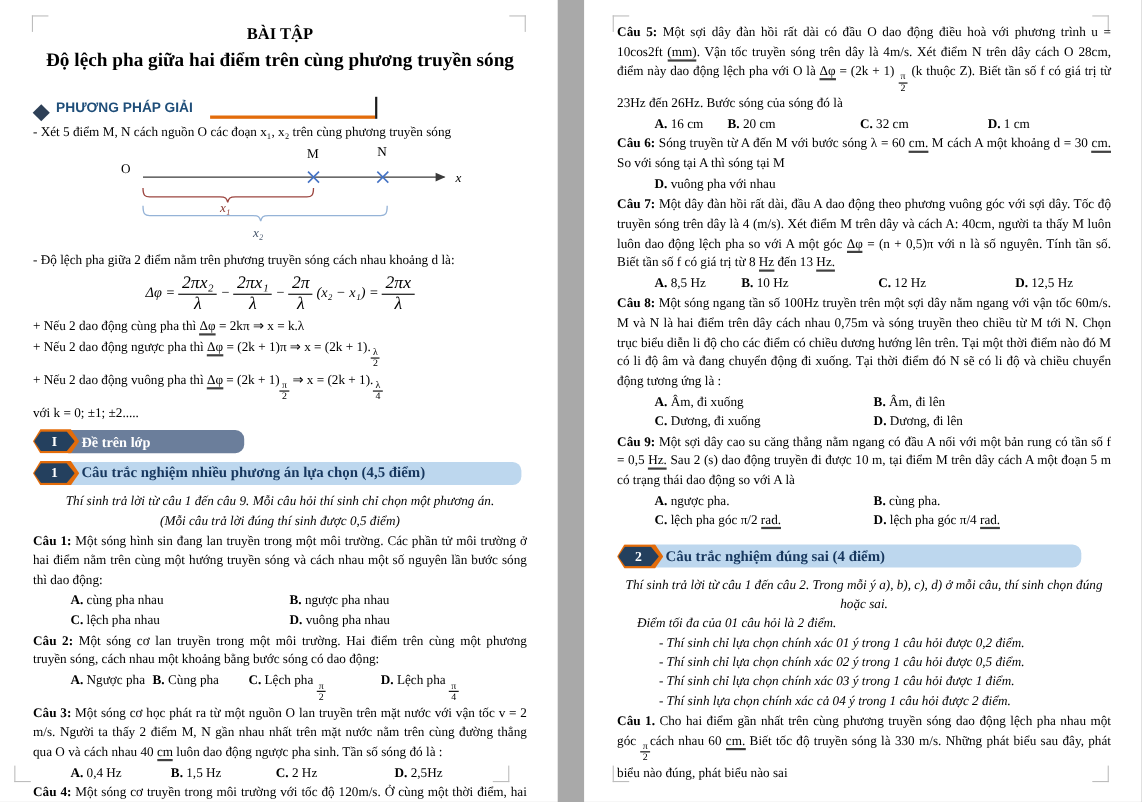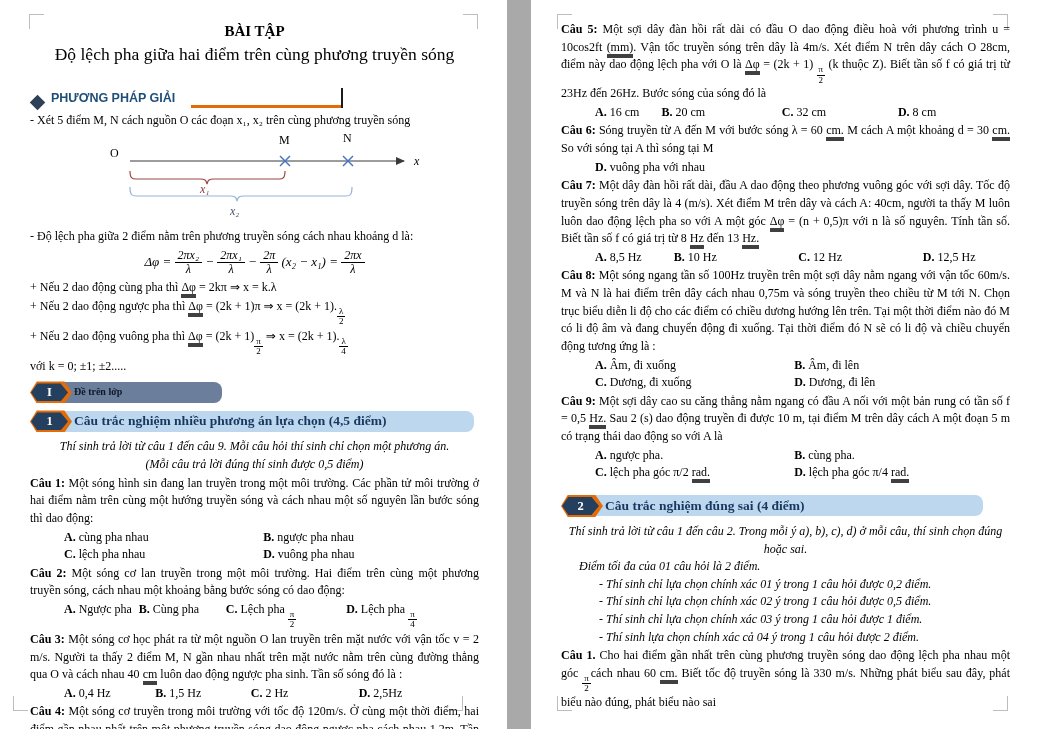--- a/index.html
+++ b/index.html
@@ -10,52 +10,52 @@
   #page-right{left:531px;width:507px}
   .inner{position:relative;padding:20px 28px 1px 30px;height:100%}
   
   .mark{position:absolute;width:15px;height:15px}
   .mk-tl{border-top:1px solid #bdbdbd;border-left:1px solid #bdbdbd}
   .mk-tr{border-top:1px solid #bdbdbd;border-right:1px solid #bdbdbd}
   .mk-bl{border-bottom:1px solid #bdbdbd;border-left:1px solid #bdbdbd}
   .mk-br{border-bottom:1px solid #bdbdbd;border-right:1px solid #bdbdbd}
   
   .t1{text-align:center;font-weight:bold;font-size:15px}
-  .t2{text-align:center;font-weight:normal;font-size:17.5px;margin-bottom:8px}
+  .t2{text-align:center;font-weight:bold;font-size:17.5px;margin-bottom:8px}
   
   .mhead{display:flex;align-items:flex-end;height:24px;margin:16px 0 4px 0}
   .diamond{width:11px;height:11px;background:#2e4057;transform:rotate(45deg);margin:0 8px 0 2px;flex:none}
   .mtitle{color:#1f4e79;font-weight:bold;font-size:12.5px;font-family:"Liberation Sans",sans-serif}
   .mline{height:3px;background:#e36c0a;width:150px;margin-left:16px}
   .mcap{width:2px;height:20px;background:#1a1a1a}
   
   .diagram{position:relative;height:96px;margin:2px 0 0 30px}
   .diagram text{font-size:12px}
   
   .formula{text-align:center;font-style:italic;font-size:13px;margin:3px 0}
-  .frac{display:inline-flex;flex-direction:column;align-items:center;vertical-align:middle;line-height:1.1;font-size:12px}
+  .frac{display:inline-flex;flex-direction:column;align-items:center;vertical-align:middle;line-height:1.1;font-size:16px}
   .frac .num{border-bottom:1px solid #000;padding:0 3px}
   .fs{font-size:9px;line-height:1.05;vertical-align:-4px}
   .fs .num{padding:0 2px}
   
-  .rl{border-bottom:4px solid #404040}
+  .rl{border-bottom:2px solid #404040}
   .q{text-align:justify;margin:1px 0}
   .ol{font-weight:bold}
   .optrow{display:flex;padding-left:34px;margin:0}
   .o2{width:48%}
   .o4a{width:22%}.o4b{width:23%}.o4c{width:26%}.o4d{width:29%}
   .it{font-style:italic}
   .ctr{text-align:center}
   
   .secrow{display:flex;align-items:center;position:relative;height:24px;margin:5px 0}
   .badge{position:relative;width:42px;height:22px;flex:none;z-index:2}
   .badge .bo{position:absolute;left:0;top:0;width:42px;height:22px;background:#e36c0a;clip-path:polygon(16% 0,82% 0,100% 50%,82% 100%,16% 100%,0 50%)}
   .badge .bi{position:absolute;left:1px;top:2px;width:37px;height:18px;background:#24405e;clip-path:polygon(17% 0,80% 0,100% 50%,80% 100%,17% 100%,0 50%);color:#fff;display:flex;align-items:center;justify-content:center;font-weight:bold;font-size:12.5px}
   .bar{height:21px;border-radius:0 8px 8px 0;display:flex;align-items:center;padding:0 12px 0 12px;font-weight:bold;margin-left:-10px}
-  .barI{background:#6b7e9b;color:#0f172a;font-size:10px;width:160px}
+  .barI{background:#6b7e9b;color:#ffffff;font-size:13px;width:160px}
   .bar1{background:#bdd7ee;color:#17375e;font-size:13.5px;width:412px}
   .bar2{background:#bdd7ee;color:#17375e;font-size:13.5px;width:390px}
   .bullets{padding-left:38px}
   .note{padding-left:18px}
 </style>
 </head>
 <body>
 
 <div class="page" id="page-left">
   <div class="mark mk-tl" style="left:29px;top:14px"></div>
@@ -196,21 +196,21 @@
   <div class="inner">
 
     <p class="q"><b>Câu 5:</b><span> Một sợi dây đàn hồi rất dài có đầu O dao động điều hoà với phương trình u = 10cos2ft </span><span class="rl">(mm)</span><span>. Vận tốc truyền sóng trên dây là 4m/s. Xét điểm N trên dây cách O 28cm, điểm này dao động lệch pha với O là </span><span class="rl">Δφ</span><span> = (2k + 1) </span><span class="frac fs">
           <span class="num">π</span>
           <span>2</span>
         </span><span> (k thuộc Z). Biết tần số f có giá trị từ 23Hz đến 26Hz. Bước sóng của sóng đó là</span></p>
     <div class="optrow">
       <span style="width:16%"><span class="ol">A.</span><span> 16 cm</span></span>
       <span style="width:29%"><span class="ol">B.</span><span>  20 cm</span></span>
       <span style="width:28%"><span class="ol">C.</span><span>  32 cm</span></span>
-      <span style="width:27%"><span class="ol">D.</span><span> 8 cm</span></span>
+      <span style="width:27%"><span class="ol">D.</span><span> 1 cm</span></span>
     </div>
 
     <p class="q"><b>Câu 6:</b><span> Sóng truyền từ A đến M với bước sóng λ  = 60 </span><span class="rl">cm.</span><span> M cách A một khoảng d = 30 </span><span class="rl">cm.</span><span> So với sóng tại A thì sóng tại M</span></p>
     <div class="optrow">
       <span class="o2"><span class="ol">D.</span><span> vuông pha với nhau</span></span>
     </div>
 
     <p class="q"><b>Câu 7:</b><span> Một dây đàn hồi rất dài, đầu A dao động theo phương vuông góc với sợi dây. Tốc độ truyền sóng trên dây là 4 (m/s). Xét điểm M trên dây và cách A: 40cm, người ta thấy M luôn luôn dao động lệch pha so với A một góc </span><span class="rl">Δφ</span><span> = (n + 0,5)π với n là số nguyên. Tính tần số. Biết tần số f có giá trị từ 8 </span><span class="rl">Hz</span><span> đến 13 </span><span class="rl">Hz.</span></p>
     <div class="optrow">
       <span style="width:19%"><span class="ol">A.</span><span> 8,5 Hz</span></span>

